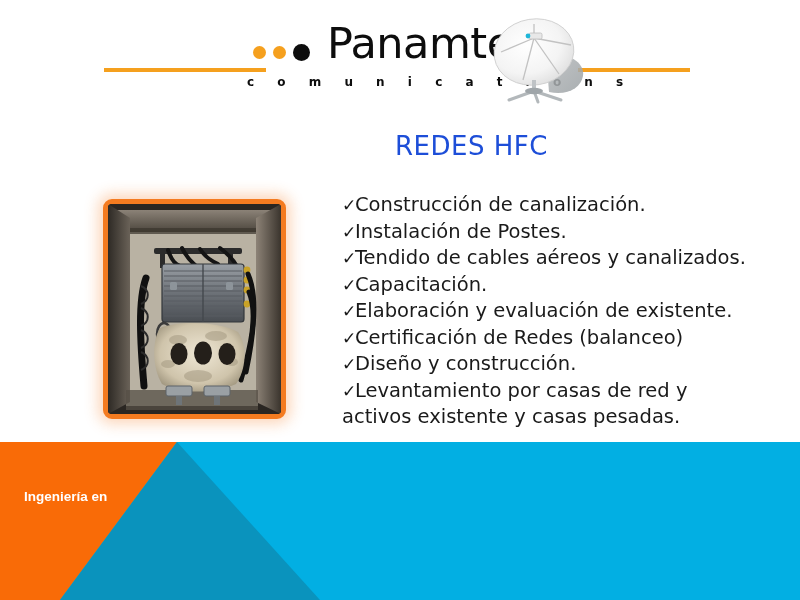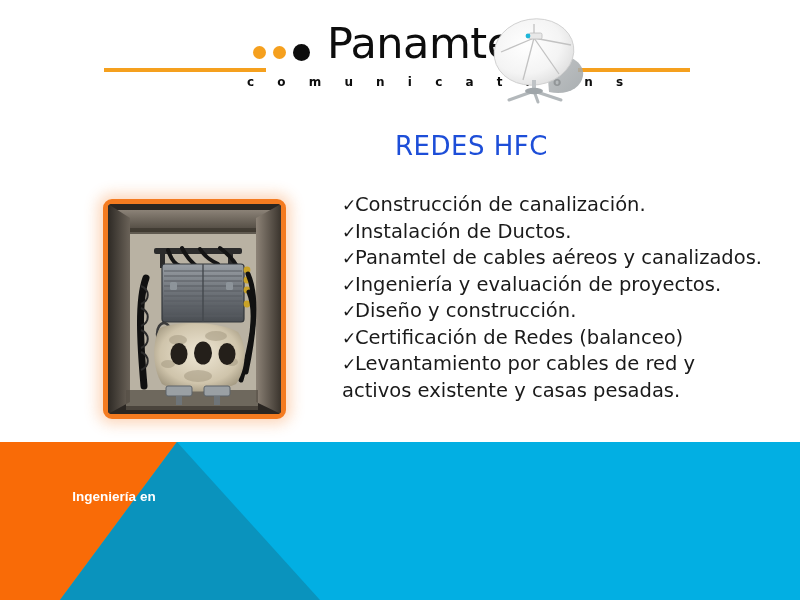--- a/index.html
+++ b/index.html
@@ -136,21 +136,20 @@
     position: absolute;
     left: 0; top: 442px;
     width: 800px; height: 158px;
     overflow: hidden;
   }
   #banner svg { display: block; }
   #footer-text {
     position: absolute;
     left: 24px; top: 487px;
     width: 180px;
-    text-align: center;
     font-family: "Liberation Sans", sans-serif;
     font-size: 13.5px;
     font-weight: bold;
     color: #ffffff;
     line-height: 19px;
   }
 </style>
 </head>
 <body>
 
@@ -337,43 +336,46 @@
     </svg>
   </div>
 
   <div id="bullets">
 
     <div class="bullet">
       <span class="tick">✓</span><span>Construcción de canalización.</span>
     </div>
 
     <div class="bullet">
-      <span class="tick">✓</span><span>Instalación de Ductos.</span>
-    </div>
-
-
-    <div class="bullet">
-      <span class="tick">✓</span><span>Panamtel de cables aéreos y canalizados.</span>
-    </div>
-
-
-    <div class="bullet">
-      <span class="tick">✓</span><span>Ingeniería y evaluación de proyectos.</span>
+      <span class="tick">✓</span><span>Instalación de Postes.</span>
+    </div>
+
+
+    <div class="bullet">
+      <span class="tick">✓</span><span>Tendido de cables aéreos y canalizados.</span>
+    </div>
+
+    <div class="bullet">
+      <span class="tick">✓</span><span>Capacitación.</span>
+    </div>
+
+    <div class="bullet">
+      <span class="tick">✓</span><span>Elaboración y evaluación de existente.</span>
+    </div>
+
+    <div class="bullet">
+      <span class="tick">✓</span><span>Certificación de Redes (balanceo)</span>
     </div>
 
     <div class="bullet">
       <span class="tick">✓</span><span>Diseño y construcción.</span>
     </div>
 
     <div class="bullet">
-      <span class="tick">✓</span><span>Certificación de Redes (balanceo)</span>
-    </div>
-
-    <div class="bullet">
-      <span class="tick">✓</span><span>Levantamiento por cables de red y</span>
+      <span class="tick">✓</span><span>Levantamiento por casas de red y</span>
       <span class="cont">activos existente y casas pesadas.</span>
     </div>
 
   </div>
 
   <div id="banner">
     <svg width="800" height="158" viewBox="0 0 800 158" xmlns="http://www.w3.org/2000/svg">
 
       <rect x="0" y="0" width="800" height="158" fill="#02AFE3"></rect>
 

